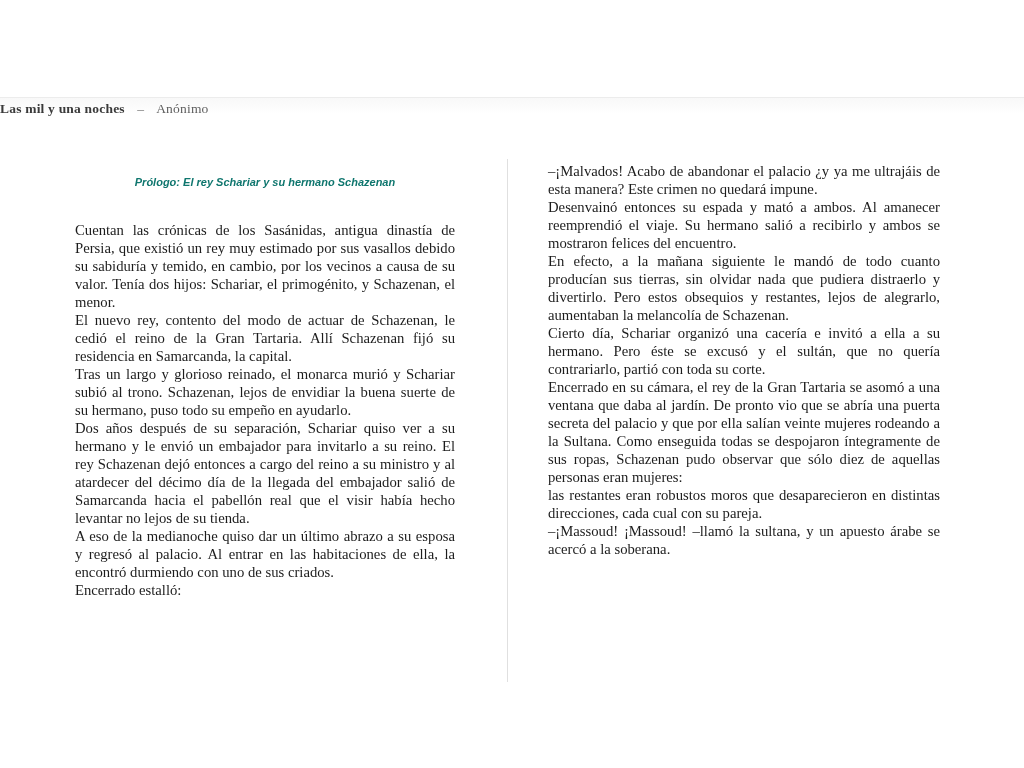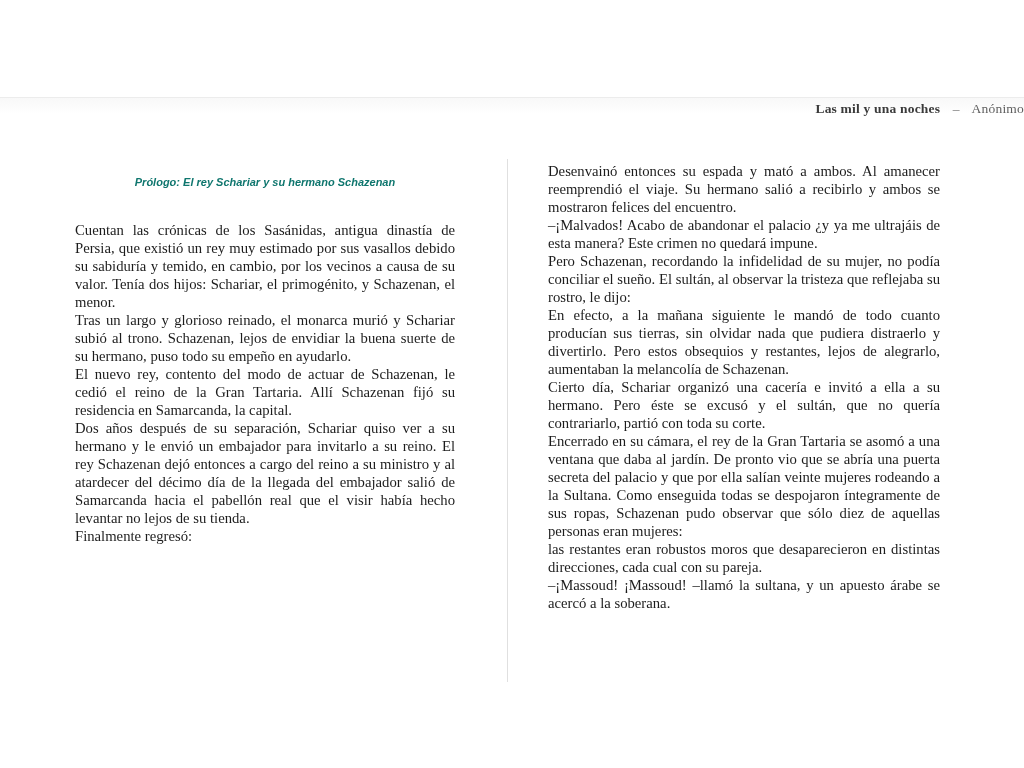--- a/index.html
+++ b/index.html
@@ -32,21 +32,21 @@
     left: 0;
     width: 1024px;
     height: 16px;
     background: linear-gradient(#f8f8f8, #ffffff);
   }
   .book-header {
     position: absolute;
     top: 101px;
     left: 0;
     width: 1024px;
-    text-align: right;
+    text-align: left;
     font-size: 13.5px;
     line-height: 16px;
     color: #3d3d3d;
     letter-spacing: 0.2px;
   }
   .book-title { font-weight: bold; color: #3a3a3a; }
   .header-sep { color: #6e6e6e; margin: 0 9px; }
   .book-author { color: #5f5f5f; }
 
   .reading-area {
@@ -102,32 +102,32 @@
     <span class="book-author">Anónimo</span>
   </header>
 
   <div class="column-divider"></div>
 
   <main class="reading-area">
     <section class="col-left">
       <h1 class="chapter-title">Prólogo: El rey Schariar y su hermano Schazenan</h1>
       <div class="paragraphs">
           <p>Cuentan las crónicas de los Sasánidas, antigua dinastía de Persia, que existió un rey muy estimado por sus vasallos debido su sabiduría y temido, en cambio, por los vecinos a causa de su valor. Tenía dos hijos: Schariar, el primogénito, y Schazenan, el menor.</p>
+          <p>El nuevo rey, contento del modo de actuar de Schazenan, le cedió el reino de la Gran Tartaria. Allí Schazenan fijó su residencia en Samarcanda, la capital.</p>
           <p>Tras un largo y glorioso reinado, el monarca murió y Schariar subió al trono. Schazenan, lejos de envidiar la buena suerte de su hermano, puso todo su empeño en ayudarlo.</p>
-          <p>El nuevo rey, contento del modo de actuar de Schazenan, le cedió el reino de la Gran Tartaria. Allí Schazenan fijó su residencia en Samarcanda, la capital.</p>
           <p>Dos años después de su separación, Schariar quiso ver a su hermano y le envió un embajador para invitarlo a su reino. El rey Schazenan dejó entonces a cargo del reino a su ministro y al atardecer del décimo día de la llegada del embajador salió de Samarcanda hacia el pabellón real que el visir había hecho levantar no lejos de su tienda.</p>
-          <p>Finalmente regresó:</p>
+          <p>A eso de la medianoche quiso dar un último abrazo a su esposa y regresó al palacio. Al entrar en las habitaciones de ella, la encontró durmiendo con uno de sus criados.</p>
+          <p>Encerrado estalló:</p>
         </div>
     </section>
 
     <section class="col-right">
       <div class="paragraphs">
+          <p>–¡Malvados! Acabo de abandonar el palacio ¿y ya me ultrajáis de esta manera? Este crimen no quedará impune.</p>
           <p>Desenvainó entonces su espada y mató a ambos. Al amanecer reemprendió el viaje. Su hermano salió a recibirlo y ambos se mostraron felices del encuentro.</p>
-          <p>–¡Malvados! Acabo de abandonar el palacio ¿y ya me ultrajáis de esta manera? Este crimen no quedará impune.</p>
-          <p>Pero Schazenan, recordando la infidelidad de su mujer, no podía conciliar el sueño. El sultán, al observar la tristeza que reflejaba su rostro, le dijo:</p>
           <p>En efecto, a la mañana siguiente le mandó de todo cuanto producían sus tierras, sin olvidar nada que pudiera distraerlo y divertirlo. Pero estos obsequios y restantes, lejos de alegrarlo, aumentaban la melancolía de Schazenan.</p>
           <p>Cierto día, Schariar organizó una cacería e invitó a ella a su hermano. Pero éste se excusó y el sultán, que no quería contrariarlo, partió con toda su corte.</p>
           <p>Encerrado en su cámara, el rey de la Gran Tartaria se asomó a una ventana que daba al jardín. De pronto vio que se abría una puerta secreta del palacio y que por ella salían veinte mujeres rodeando a la Sultana. Como enseguida todas se despojaron íntegramente de sus ropas, Schazenan pudo observar que sólo diez de aquellas personas eran mujeres:</p>
           <p>las restantes eran robustos moros que desaparecieron en distintas direcciones, cada cual con su pareja.</p>
           <p>–¡Massoud! ¡Massoud! –llamó la sultana, y un apuesto árabe se acercó a la soberana.</p>
         </div>
     </section>
   </main>
 
 </div>

